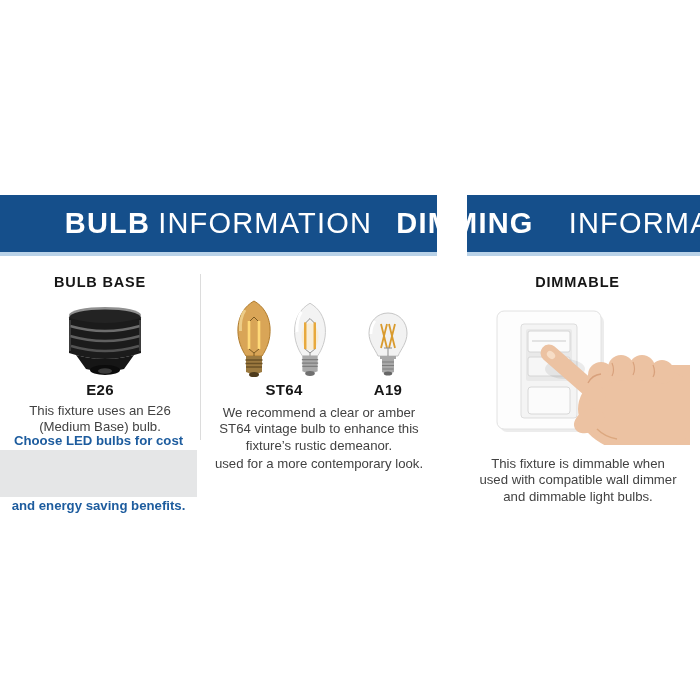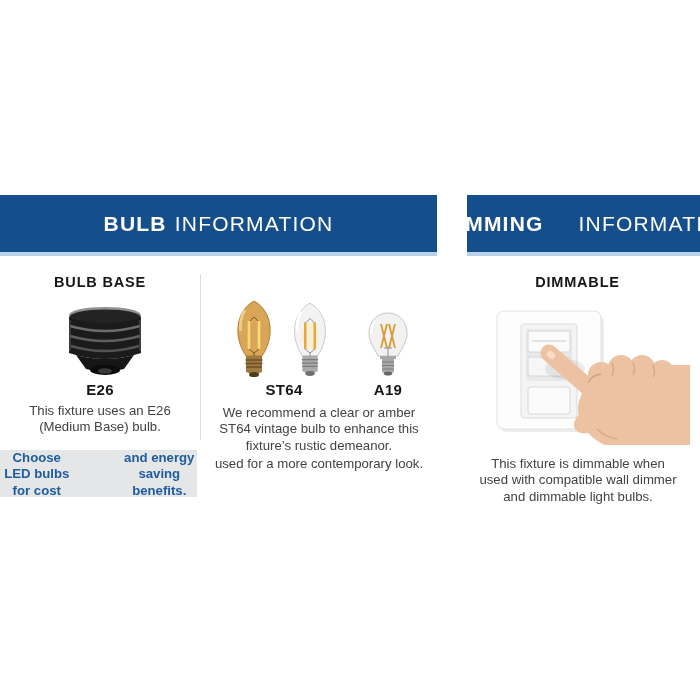--- a/index.html
+++ b/index.html
@@ -1,33 +1,33 @@
 <!DOCTYPE html>
 <html style="--header_bg: #154f8b; --header_edge: #b9d2e8; --tip_bg: #e5e6e7; --tip_text: #1d5c9e; --body_text: #424242; --heading_text: #161616; --divider: #dcdcdc;"><head>
 <meta charset="utf-8">
 <style>
   html,body{margin:0;padding:0;background:#ffffff;}
   .canvas{position:relative;width:700px;height:700px;background:#fff;overflow:hidden;
           font-family:"Liberation Sans",sans-serif;}
   .header-bar{position:absolute;top:195px;height:57px;background:var(--header_bg);
           color:#fff;display:flex;align-items:center;justify-content:center;
-          font-size:21px;letter-spacing:1.2px;border-bottom:4px solid var(--header_edge);}
+          font-size:29px;letter-spacing:1.2px;border-bottom:4px solid var(--header_edge);}
   .hb-left{left:0;width:437px;}
   .hb-right{left:467px;width:245px;gap:27px;}
   .header-bold{font-weight:bold;margin-right:8px;}
   .header-rest{font-weight:normal;}
   .col-heading{position:absolute;top:274px;font-size:14.5px;font-weight:bold;
           color:var(--heading_text);text-align:center;letter-spacing:0.8px;}
   .divider{position:absolute;left:200px;top:274px;width:1px;height:166px;background:var(--divider);}
   .bulb-label{position:absolute;top:381px;font-size:15px;font-weight:bold;
           color:var(--heading_text);text-align:center;letter-spacing:0.3px;}
   .body-text{position:absolute;font-size:13.2px;color:var(--body_text);
           text-align:center;line-height:16.4px;}
   .tip-box{position:absolute;left:0;top:450px;width:197px;height:47px;background:var(--tip_bg);
-          display:flex;flex-direction:row;justify-content:center;text-align:center;
+          display:flex;flex-direction:column;justify-content:center;text-align:center;
           font-size:13.2px;font-weight:bold;color:var(--tip_text);line-height:16.4px;gap:48px;}
   .img-abs{position:absolute;}
 </style>
 </head>
 <body>
 
 <div class="canvas">
 
   <div class="header-bar hb-left">
     <span class="header-bold">BULB</span>

